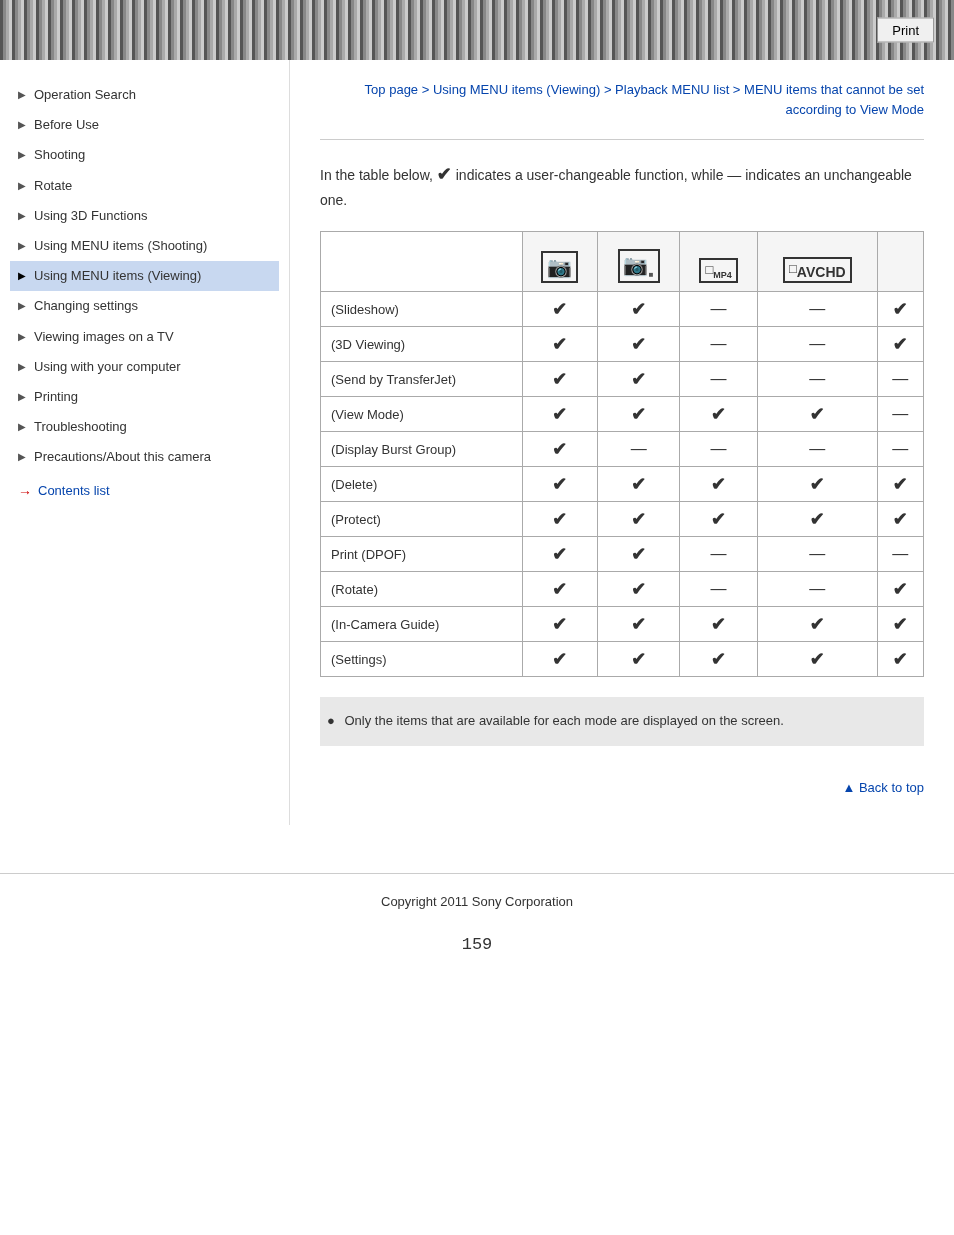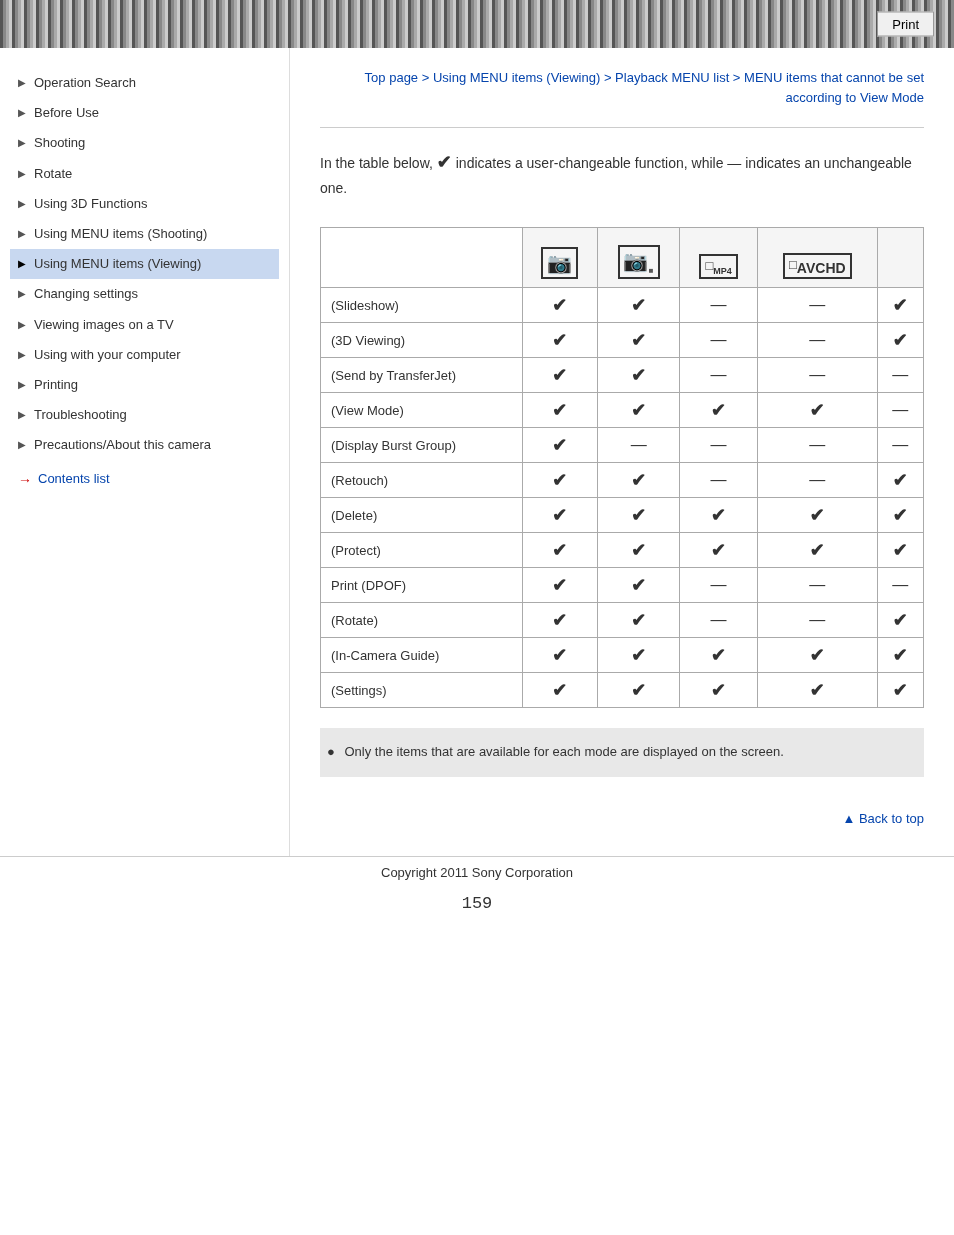--- a/index.html
+++ b/index.html
@@ -1,21 +1,21 @@
 <!DOCTYPE html>
 <html><head>
   <meta charset="utf-8">
   <style>
     * { margin: 0; padding: 0; box-sizing: border-box; }
     body { font-family: Arial, Helvetica, sans-serif; font-size: 13px; color: #333; background: #fff; width: 954px; min-height: 1235px; }
 
     
     .header-bar {
       background: repeating-linear-gradient(90deg, #555 0px, #555 3px, #888 3px, #888 6px, #aaa 6px, #aaa 9px, #ccc 9px, #ccc 12px);
-      height: 48px;
+      height: 60px;
       position: relative;
       text-decoration: underline;
     }
     .print-btn {
       position: absolute;
       right: 20px;
       top: 50%;
       transform: translateY(-50%);
       background: #f0f0f0;
       border: 1px solid #999;
@@ -96,21 +96,21 @@
     
     .divider {
       border: none;
       border-top: 1px solid #ccc;
       margin: 10px 0 20px 0;
     }
 
     
     .intro-text {
       font-size: 14px;
-      margin-bottom: 28px;
+      margin-bottom: 20px;
       line-height: 1.6;
     }
 
     
     .menu-table {
       border-collapse: collapse;
       width: 100%;
       font-size: 13px;
       margin-bottom: 20px;
     }
@@ -170,23 +170,24 @@
     }
     .back-to-top a {
       color: #0645ad;
       text-decoration: none;
     }
 
     
     .footer {
       border-top: 1px solid #ccc;
       text-align: center;
-      padding: 8px;
+      padding: 20px;
       font-size: 13px;
       color: #333;
+      margin-top: 48px;
     }
   </style>
 </head>
 <body>
 
 <div class="header-bar">
   <button class="print-btn">Print</button>
 </div>
 
 <div class="main-layout">
@@ -334,28 +335,20 @@
   </tr>
           <tr>
     <td class="label-cell">(Display Burst Group)</td>
     <td><span class="check">✔</span></td>
     <td><span class="dash">—</span></td>
     <td><span class="dash">—</span></td>
     <td><span class="dash">—</span></td>
     <td><span class="dash">—</span></td>
   </tr>
           <tr>
-    <td class="label-cell">(Retouch)</td>
-    <td><span class="check">✔</span></td>
-    <td><span class="check">✔</span></td>
-    <td><span class="dash">—</span></td>
-    <td><span class="dash">—</span></td>
-    <td><span class="check">✔</span></td>
-  </tr>
-          <tr>
     <td class="label-cell">(Delete)</td>
     <td><span class="check">✔</span></td>
     <td><span class="check">✔</span></td>
     <td><span class="check">✔</span></td>
     <td><span class="check">✔</span></td>
     <td><span class="check">✔</span></td>
   </tr>
           <tr>
     <td class="label-cell">(Protect)</td>
     <td><span class="check">✔</span></td>

